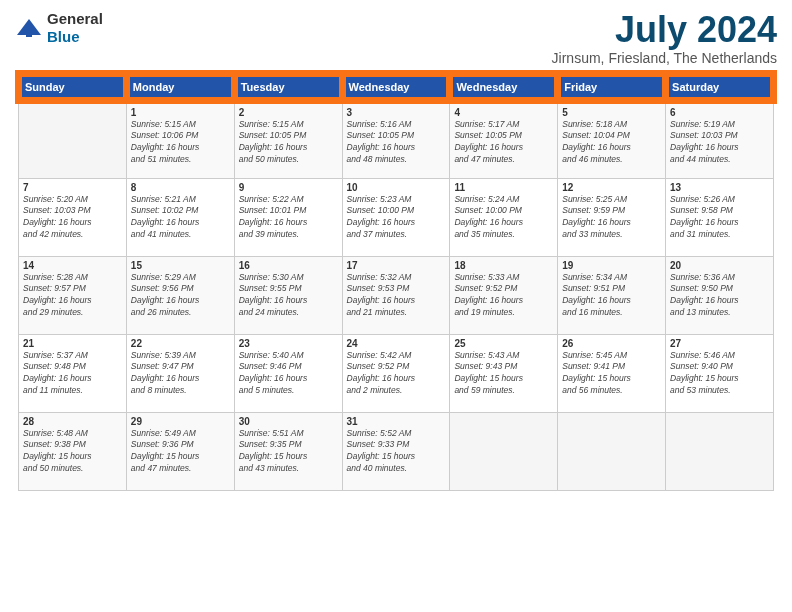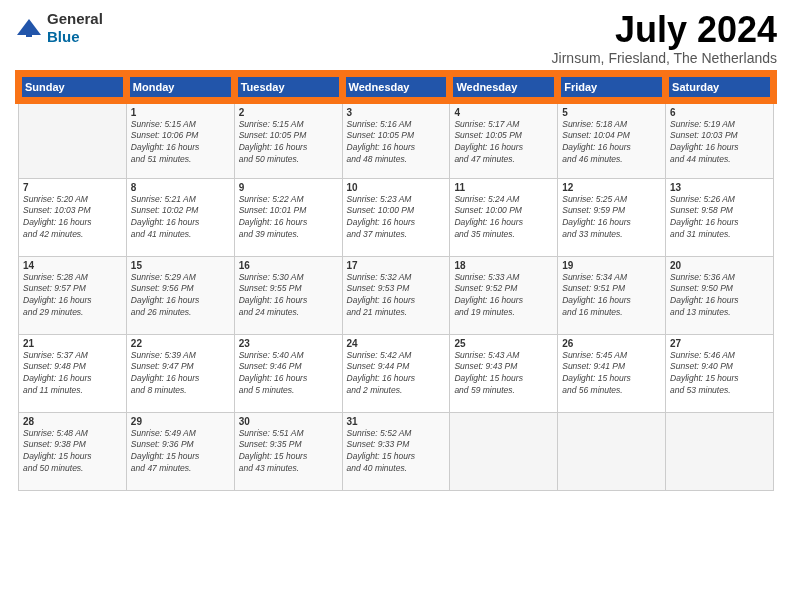--- a/index.html
+++ b/index.html
@@ -38,21 +38,21 @@
     .logo-icon {
       width: 28px;
       height: 22px;
     }
     .title-block {
       text-align: right;
     }
     .month-title {
       font-size: 36px;
       font-weight: bold;
-      color: #000000;
+      color: #0c4a6e;
       line-height: 1.1;
     }
     .location-subtitle {
       font-size: 14px;
       color: #555;
     }
     table {
       width: 100%;
       border-collapse: collapse;
       table-layout: fixed;
@@ -294,21 +294,21 @@
           <td>
             <span class="day-number">23</span>
             <div class="day-info" style="white-space: pre-line;">Sunrise: 5:40 AM
 Sunset: 9:46 PM
 Daylight: 16 hours
 and 5 minutes.</div>
           </td>
           <td>
             <span class="day-number">24</span>
             <div class="day-info" style="white-space: pre-line;">Sunrise: 5:42 AM
-Sunset: 9:44 PM
+Sunset: 9:52 PM
 Daylight: 16 hours
 and 2 minutes.</div>
           </td>
           <td>
             <span class="day-number">25</span>
             <div class="day-info" style="white-space: pre-line;">Sunrise: 5:43 AM
 Sunset: 9:43 PM
 Daylight: 15 hours
 and 59 minutes.</div>
           </td>

